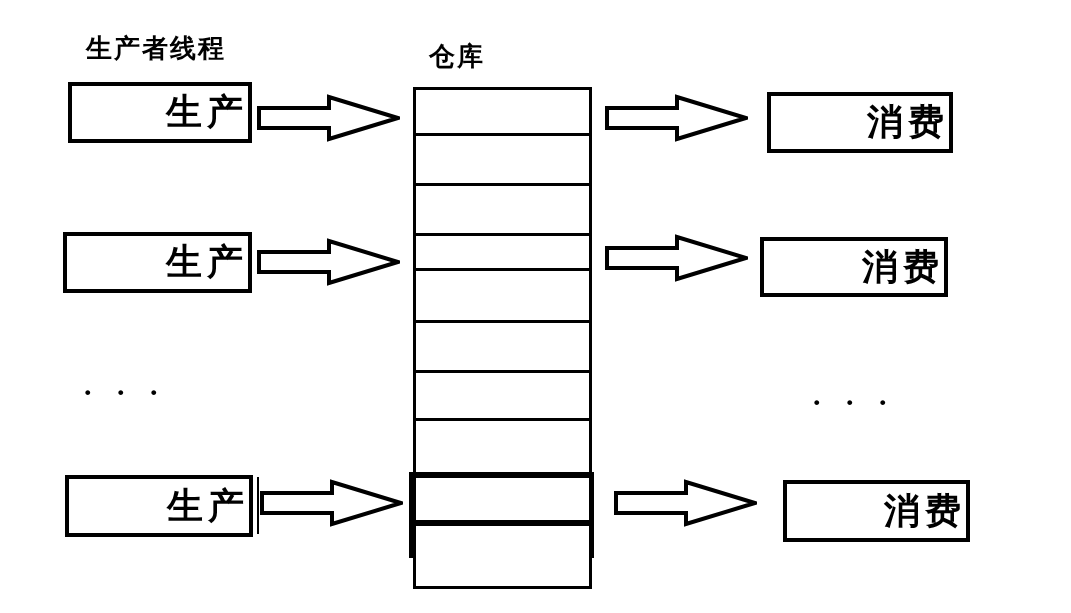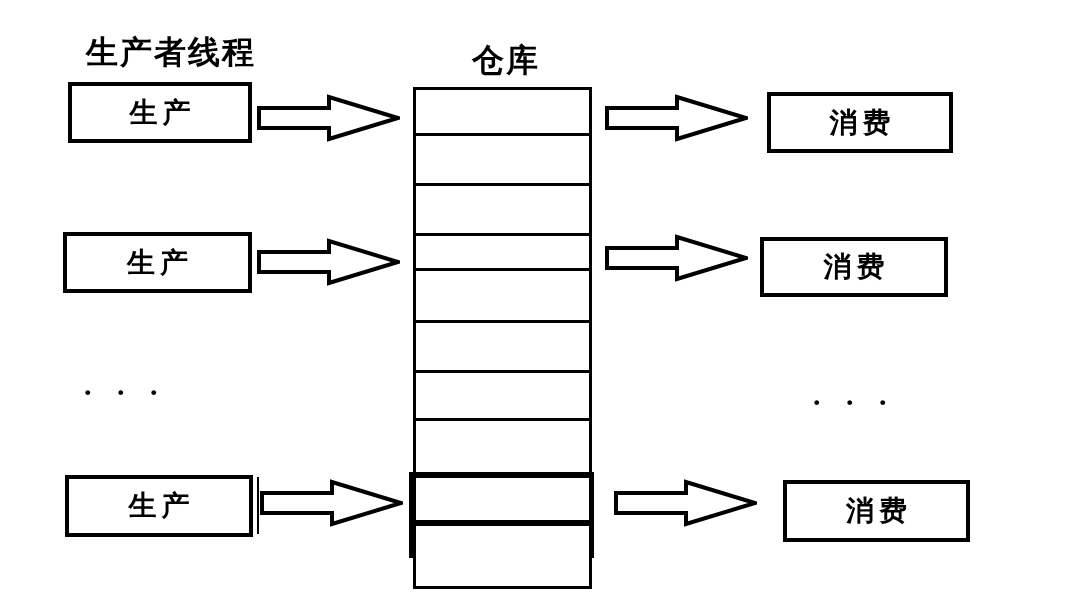--- a/index.html
+++ b/index.html
@@ -7,34 +7,34 @@
     position: relative;
     width: 1071px;
     height: 613px;
     background: #ffffff;
     font-family: "Liberation Serif", "DejaVu Serif", serif;
     color: #000;
     overflow: hidden;
   }
   .hdr {
     position: absolute;
-    font-size: 32px;
+    font-size: 26px;
     font-weight: bold;
     letter-spacing: 2px;
     white-space: nowrap;
   }
   .box {
     position: absolute;
     box-sizing: border-box;
     border: 4px solid #000;
     background: #fff;
     display: flex;
     align-items: center;
-    justify-content: center;
-    font-size: 28px;
+    justify-content: flex-end;
+    font-size: 36px;
     font-weight: bold;
     letter-spacing: 5px;
     text-indent: 5px;
   }
   .warehouse {
     position: absolute;
     left: 413px; top: 87px;
     width: 179px; height: 502px;
     box-sizing: border-box;
     border: 3px solid #000;
@@ -57,21 +57,21 @@
     letter-spacing: 9px;
     white-space: nowrap;
   }
 </style>
 </head>
 <body>
 
 <div class="canvas">
 
   <div class="hdr" style="left:86px; top:31px;">生产者线程</div>
-  <div class="hdr" style="left:472px; top:39px;">仓库</div>
+  <div class="hdr" style="left:429px; top:39px;">仓库</div>
 
   <div class="box" style="left:68px; top:82px; width:184px; height:61px;">
     <span>生产</span>
   </div>
   <div class="box" style="left:63px; top:232px; width:189px; height:61px;">
     <span>生产</span>
   </div>
   <div class="box" style="left:65px; top:475px; width:188px; height:62px;">
     <span>生产</span>
   </div>

